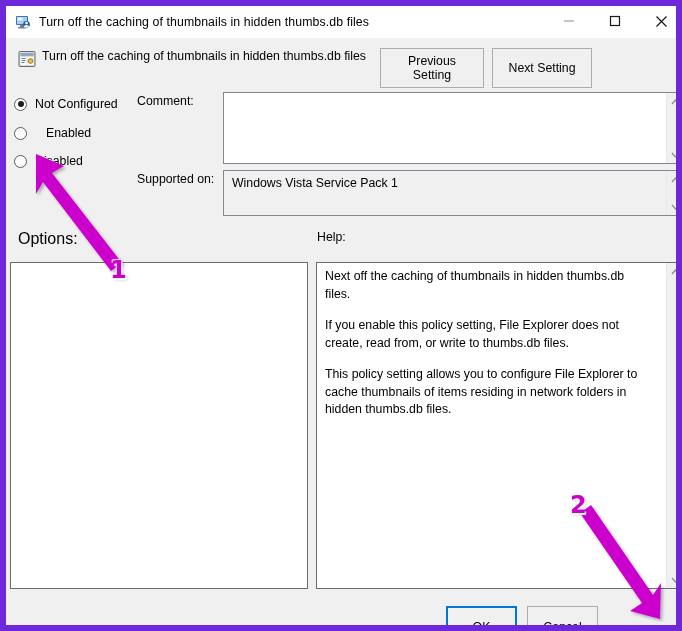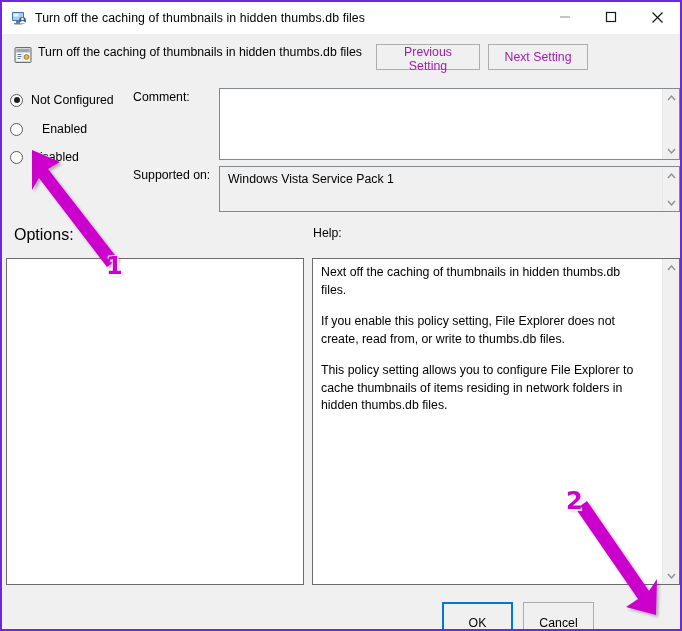--- a/index.html
+++ b/index.html
@@ -9,21 +9,21 @@
   }
   body {
     font-family: "Liberation Sans", sans-serif;
   }
 
   #window {
     position: relative;
     width: 682px;
     height: 631px;
     box-sizing: border-box;
-    border: 2px solid #6d28d9;
+    border: 6px solid #6d28d9;
     background: #f0f0f0;
     overflow: hidden;
   }
 
   
   #titlebar {
     position: absolute;
     left: 0; top: 0;
     width: 678px;
     height: 32px;
@@ -73,26 +73,26 @@
   #header-text {
     position: absolute;
     left: 34px; top: 11px;
     font-size: 12.3px;
     color: #000;
     white-space: nowrap;
   }
   .navbtn {
     position: absolute;
     top: 10px;
-    height: 26px;
+    height: 40px;
     background: #f0f0f0;
     border: 1px solid #adadad;
     font-family: "Liberation Sans", sans-serif;
     font-size: 12.3px;
-    color: #a21caf;
+    color: #000000;
     padding: 0 10px;
     cursor: default;
   }
   #btn-prev { left: 372px; width: 104px; }
   #btn-next { left: 484px; width: 100px; }
 
   
   .radio-row {
     position: absolute;
     left: 8px;

